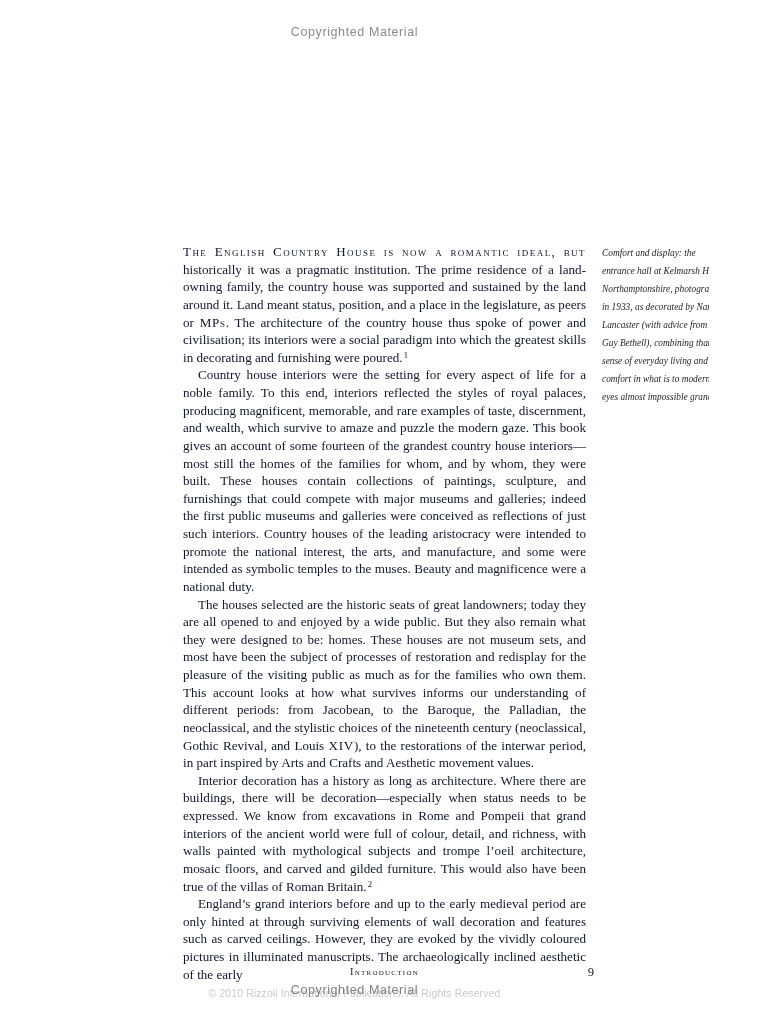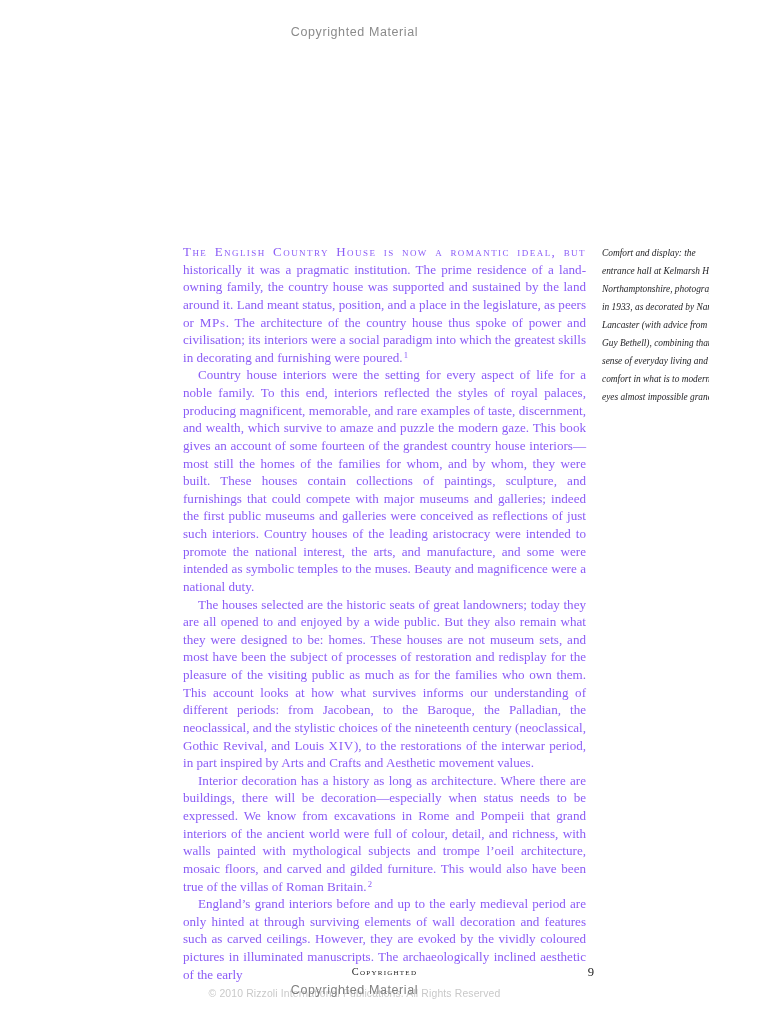--- a/index.html
+++ b/index.html
@@ -52,21 +52,21 @@
     top: 243px;
     width: 403px;
   }
   .col-main p {
     margin: 0;
     font-size: 13.1px;
     line-height: 17.62px;
     text-align: justify;
     text-justify: inter-word;
     hyphens: manual;
-    color: #8b5cf6;
+    color: #0f172a;
   }
   .col-main p.indent {
     text-indent: 15px;
   }
   .smallcaps-lead {
     font-variant: small-caps;
     font-size: 13.0px;
     letter-spacing: 1.45px;
   }
   .sc {
@@ -168,21 +168,21 @@
 
     <p class="indent">England’s grand interiors before and up to the early medieval period are only hinted at through surviving elements of wall decoration and features such as carved ceilings. However, they are evoked by the vividly coloured pictures in illuminated manuscripts. The archaeologically inclined aesthetic of the early</p>
 
   </div>
 
   <div class="col-caption">
     <p>Comfort and display: the entrance hall at Kelmarsh Hall, Northamptonshire, photographed in 1933, as decorated by Nancy Lancaster (with advice from Mrs. Guy Bethell), combining that sense of everyday living and comfort in what is to modern eyes almost impossible grandeur.</p>
   </div>
 
   <div class="footer">
-    <div class="running-head">Copyrighted</div>
+    <div class="running-head">Introduction</div>
     <div class="folio">9</div>
   </div>
 
   <div class="rights-line">© 2010 Rizzoli International Publications. All Rights Reserved</div>
 
   <div class="bottom-watermark">Copyrighted Material</div>
 
 </div>
 
 </body></html>

